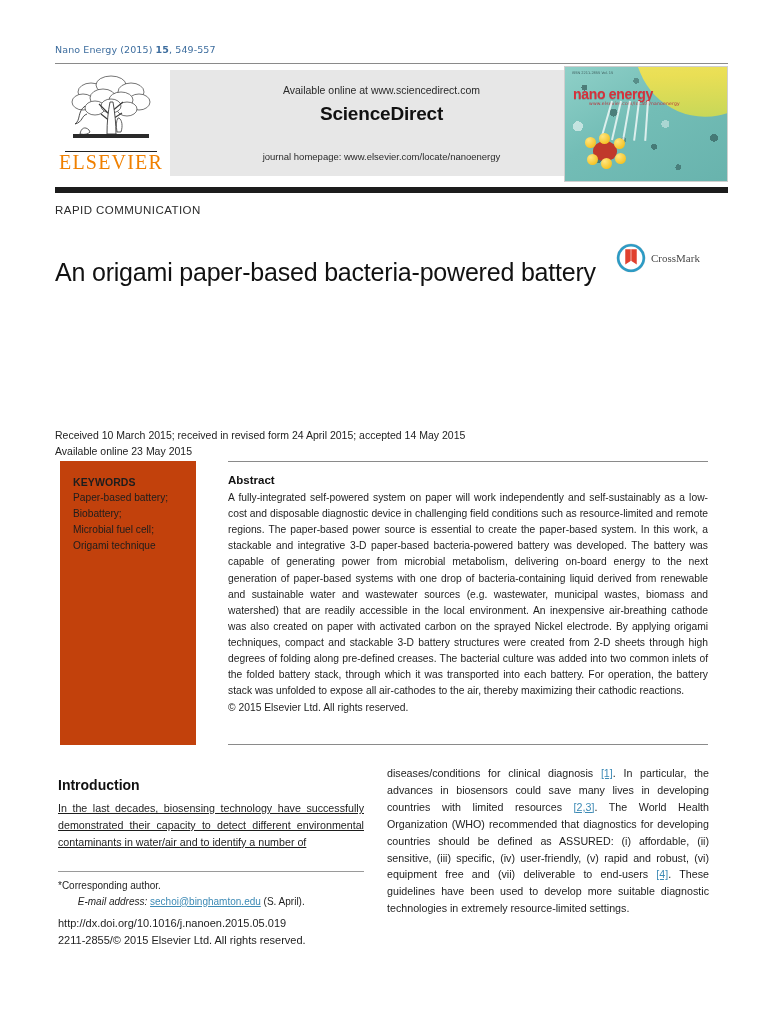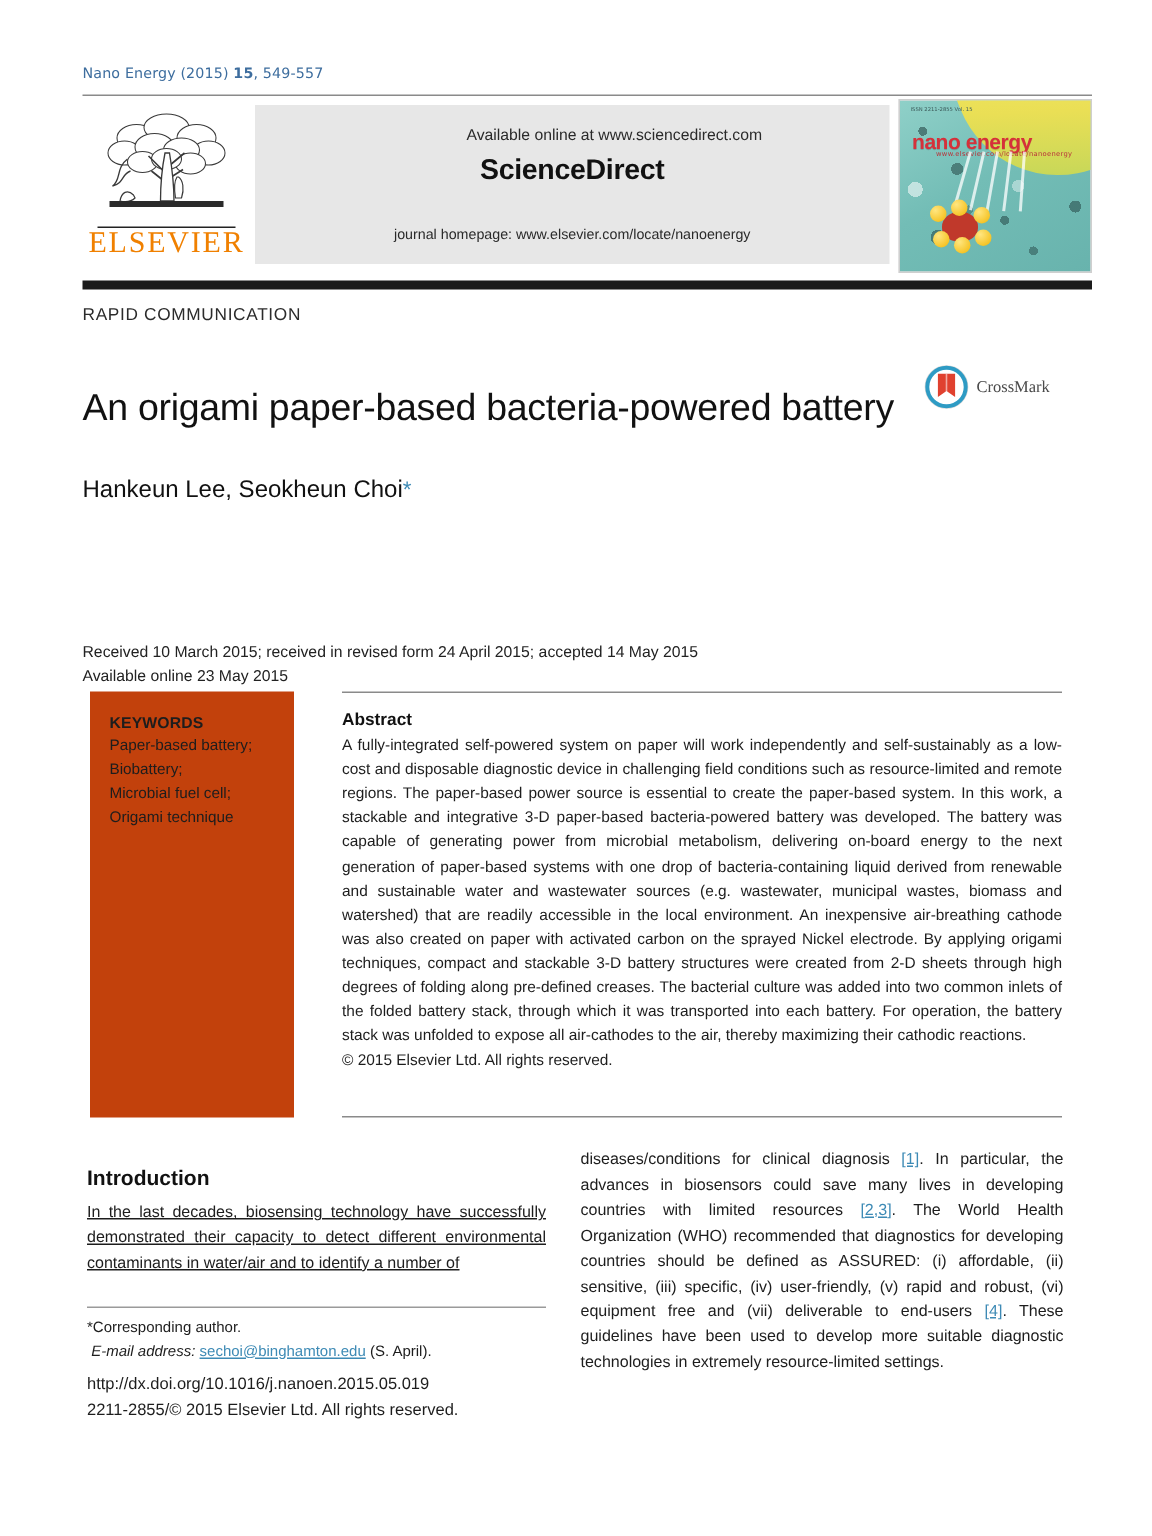--- a/index.html
+++ b/index.html
@@ -87,21 +87,20 @@
     height: 106px;
     background: #e7e7e7;
   }
   .sd-avail {
     position: absolute;
     top: 14px; left: 0; width: 100%;
     text-align: center;
     font-family: "Liberation Sans", sans-serif;
     font-size: 10.5px;
     color: #2a2a2a;
-    padding-left: 28px;
   }
   .sd-logo {
     position: absolute;
     top: 33px; left: 0; width: 100%;
     text-align: center;
     font-family: "Liberation Sans", sans-serif;
     font-size: 19px;
     font-weight: bold;
     color: #111;
     letter-spacing: -0.2px;
@@ -115,23 +114,24 @@
     color: #2a2a2a;
   }
 
   
   .cover {
     position: absolute;
     right: 0;
     top: -4px;
     width: 127px;
     height: 114px;
-    background: #e5e5e5;
+    background: #86efac;
     overflow: hidden;
     border: 1px solid #cfcfcf;
+    padding-left: 35px;
   }
   .cover-bg {
     position: absolute; inset: 0;
     background:
       radial-gradient(circle at 12% 18%, rgba(30,60,60,.55) 0 3px, transparent 3px),
       radial-gradient(circle at 30% 40%, rgba(30,60,60,.5) 0 4px, transparent 4px),
       radial-gradient(circle at 55% 70%, rgba(30,60,60,.5) 0 3px, transparent 3px),
       radial-gradient(circle at 80% 30%, rgba(30,60,60,.45) 0 4px, transparent 4px),
       radial-gradient(circle at 20% 80%, rgba(30,60,60,.5) 0 5px, transparent 5px),
       radial-gradient(circle at 70% 88%, rgba(30,60,60,.45) 0 3px, transparent 3px),
@@ -380,21 +380,21 @@
   }
   .footnote {
     position: absolute;
     left: 58px; top: 878px;
     width: 310px;
     font-family: "Liberation Sans", sans-serif;
     font-size: 10px;
     line-height: 1.55;
     color: #1d1d1d;
   }
-  .footnote .em { font-style: italic; }
+  .footnote .em { font-style: italic; margin-left: 17px; }
   .mail { color: #3d8ab5; }
   .imprint {
     position: absolute;
     left: 58px; top: 915px;
     width: 320px;
     font-family: "Liberation Sans", sans-serif;
     font-size: 11px;
     line-height: 1.55;
     color: #1d1d1d;
   }
@@ -474,23 +474,20 @@
         <div class="mol-ball" style="left:30px; top:20px;"></div>
       </div>
     </div>
   </div>
 
   <div class="rule-black"></div>
 
   <div class="rapid">RAPID COMMUNICATION</div>
   <h1 class="title">An origami paper-based bacteria-powered battery</h1>
 
-  <div class="authors">
-    <span>Hankeun Lee, Seokheun Choi</span><span class="star">*</span>
-  </div>
 
   <div class="crossmark">
     <svg class="cm-badge" viewBox="0 0 34 34">
       <circle cx="17" cy="17" r="16" fill="#ffffff" stroke="#d9d9d9" stroke-width="1"></circle>
       <circle cx="17" cy="17" r="14.5" fill="none" stroke="#2e9bc4" stroke-width="3"></circle>
       <path d="M10.5 7 h13 v17.5 l-6.5 -4.5 l-6.5 4.5 Z" fill="#e0412f"></path>
       <path d="M16.4 7 h1.2 v13.6 h-1.2 Z" fill="#ffffff" opacity="0.55"></path>
     </svg>
     <div class="cm-text">CrossMark</div>
   </div>

